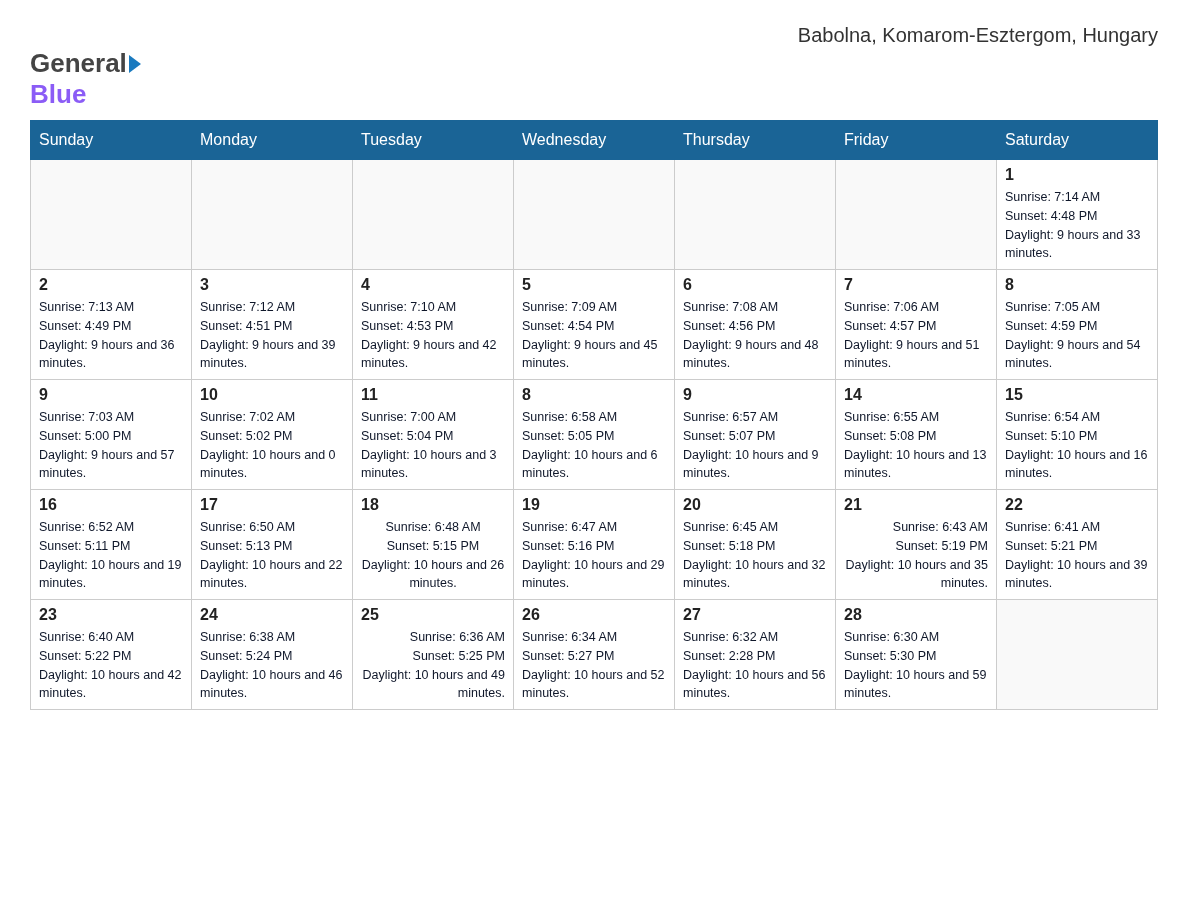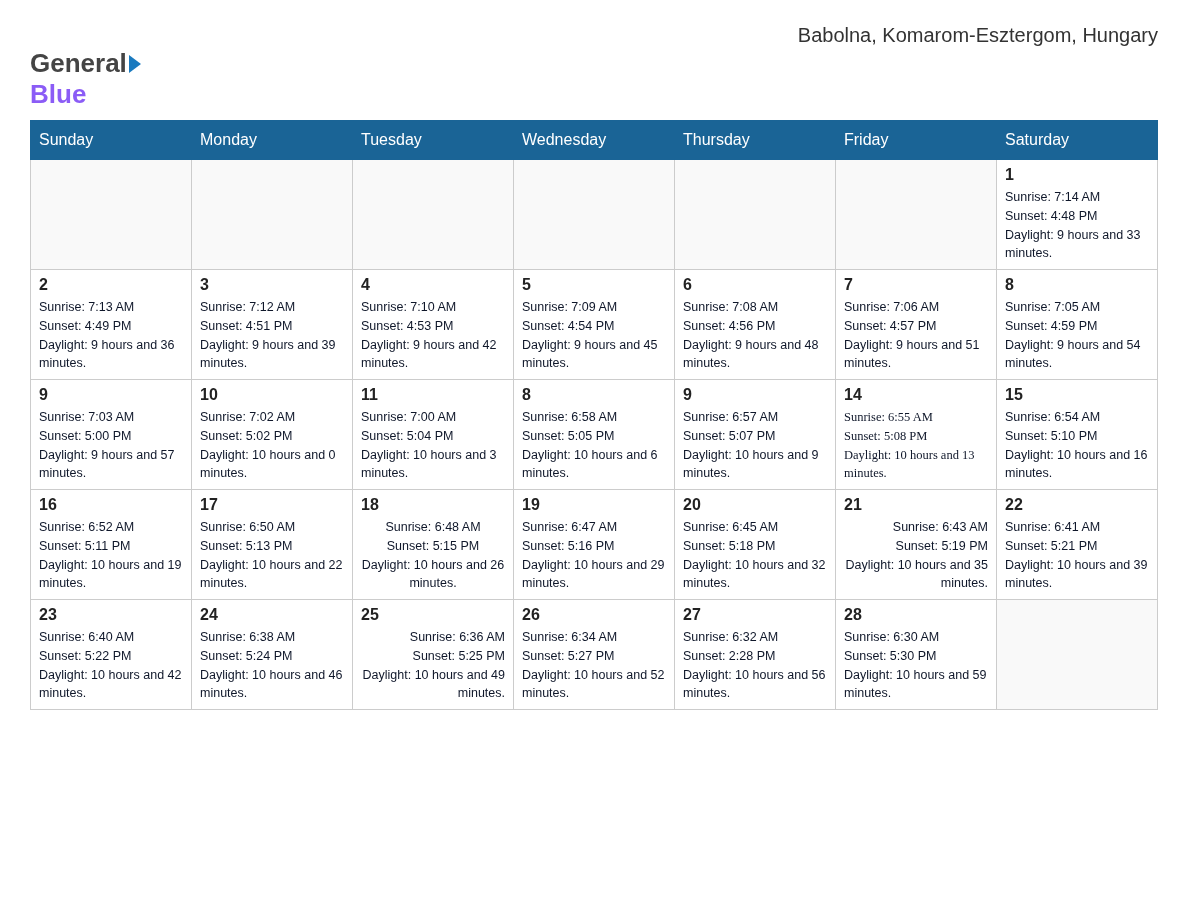--- a/index.html
+++ b/index.html
@@ -212,21 +212,21 @@
 Daylight: 10 hours and 6 minutes.</div>
         </td>
         <td>
           <span class="day-number">9</span>
           <div class="day-info" style="white-space: pre-line;">Sunrise: 6:57 AM
 Sunset: 5:07 PM
 Daylight: 10 hours and 9 minutes.</div>
         </td>
         <td>
           <span class="day-number">14</span>
-          <div class="day-info" style="white-space: pre-line; font-family: Liberation Serif, serif;">Sunrise: 6:55 AM
+          <div class="day-info" style="white-space: pre-line;">Sunrise: 6:55 AM
 Sunset: 5:08 PM
 Daylight: 10 hours and 13 minutes.</div>
         </td>
         <td>
           <span class="day-number">15</span>
           <div class="day-info" style="white-space: pre-line;">Sunrise: 6:54 AM
 Sunset: 5:10 PM
 Daylight: 10 hours and 16 minutes.</div>
         </td>
       </tr>

